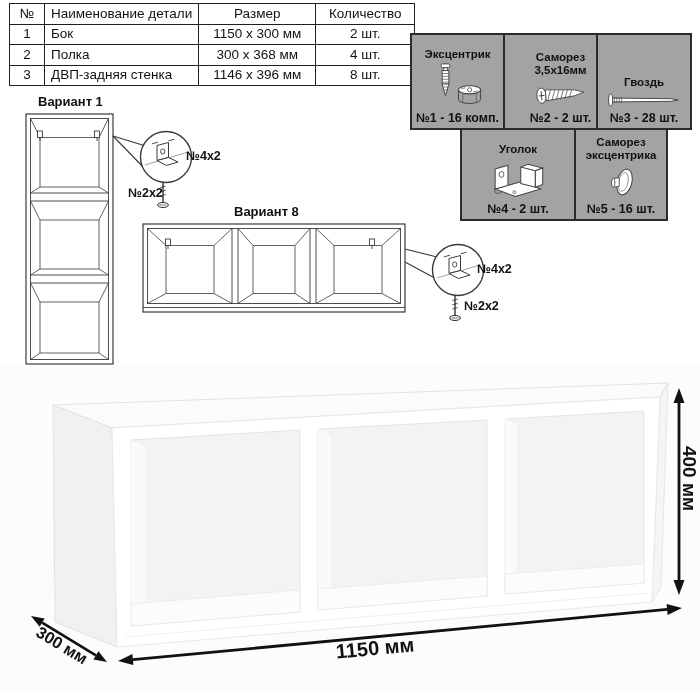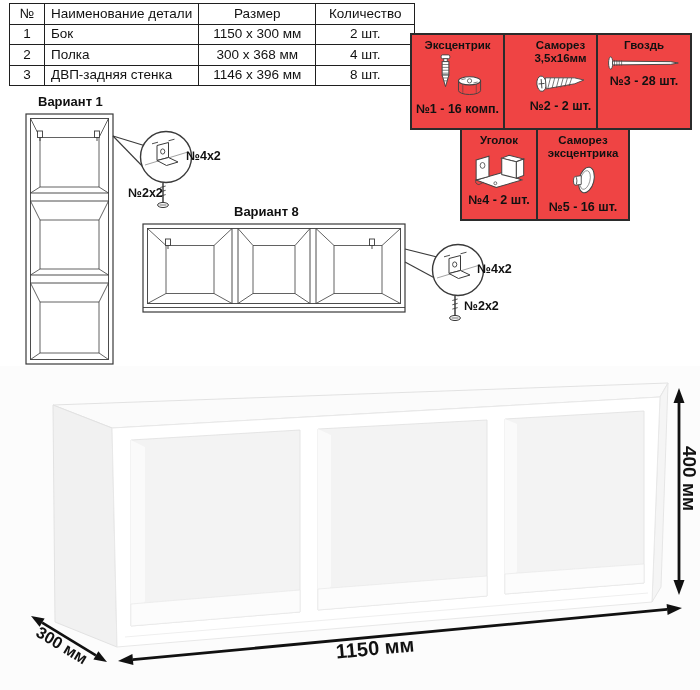--- a/index.html
+++ b/index.html
@@ -10,22 +10,22 @@
 
   
   .parts {position:absolute; left:9px; top:3px; border-collapse:collapse; font-size:13.5px; color:#111; background:#fff;}
   .parts th, .parts td {border:1.6px solid #1f1f1f; padding:0 6px; height:19.5px; line-height:1.05; white-space:nowrap; font-weight:normal;}
   .t-c {text-align:center;}
   .t-l {text-align:left;margin-top:21px;}
   .w-num {width:22px;} .w-name {width:138px;} .w-size {width:104px;margin-top:28px;} .w-qty {width:86px;}
 
   
   .hw-row {position:absolute; display:flex;}
-  .hw-cell {box-sizing:border-box; border:2px solid #2b2b2b; background:#ef4444; display:flex;
-            flex-direction:column; align-items:center; justify-content:flex-start; padding:4px 2px 3px 2px;}
+  .hw-cell {box-sizing:border-box; border:2px solid #2b2b2b; background:#a3a3a3; display:flex;
+            flex-direction:column; align-items:center; justify-content:flex-end; padding:4px 2px 3px 2px;}
   .hw-cell + .hw-cell {margin-left:-2px;}
   .hw-title {font-weight:bold; font-size:11.5px; text-align:center; line-height:1.15; color:#111;}
   .hw-qty {font-weight:bold; font-size:12.5px; color:#111; white-space:nowrap;}
 
   
   .lbl {position:absolute; font-weight:bold; color:#111; line-height:1;}
   .v-label {font-size:13px;}
   .c-label {font-size:12.5px;}
   .d-label {text-align:center;}
   #dim-width  {left:275px; top:638px; width:200px; font-size:20px; transform:rotate(-5.3deg);}
@@ -280,21 +280,21 @@
         <line x1="11" y1="6.8" x2="11" y2="13.2" stroke-width="0.7"></line>
           <line x1="13.5" y1="7" x2="13.5" y2="13" stroke-width="0.7"></line>
         <line x1="16" y1="7.2" x2="16" y2="12.8" stroke-width="0.7"></line>
           <line x1="18.5" y1="7.3" x2="18.5" y2="12.7" stroke-width="0.7"></line>
       </svg>
       <div class="hw-qty">№3 - 28 шт.</div>
     </div>
   </div>
 
   <div class="hw-row" style="left:460px; top:128px;">
-    <div class="hw-cell" style="width:78px; height:93px;">
+    <div class="hw-cell" style="width:116px; height:93px;">
       <div class="hw-title">Уголок</div>
       <svg width="64" height="46" viewBox="0 0 70 50" fill="none" stroke="#444">
         <polygon points="10,36 38,28 60,36 32,44" stroke-width="1.1" fill="#fff"></polygon>
         <polygon points="10,14 24,10 24,32 10,36" stroke-width="1.1" fill="#fff"></polygon>
         <ellipse cx="17" cy="20" rx="2.6" ry="3.2" stroke-width="0.9" fill="#fff"></ellipse>
         <path d="M10,36 q-2,4 3,5 l5,-2.5" stroke-width="0.9"></path>
         <polygon points="38,12 46,9 62,13 54,16" stroke-width="1.1" fill="#fff"></polygon>
         <polygon points="38,12 54,16 54,34 38,30" stroke-width="1.1" fill="#fff"></polygon>
         <polygon points="54,16 62,13 62,31 54,34" stroke-width="1.1" fill="#fff"></polygon>
         <circle cx="31" cy="39.5" r="1.6" stroke-width="0.8" fill="#fff"></circle>

